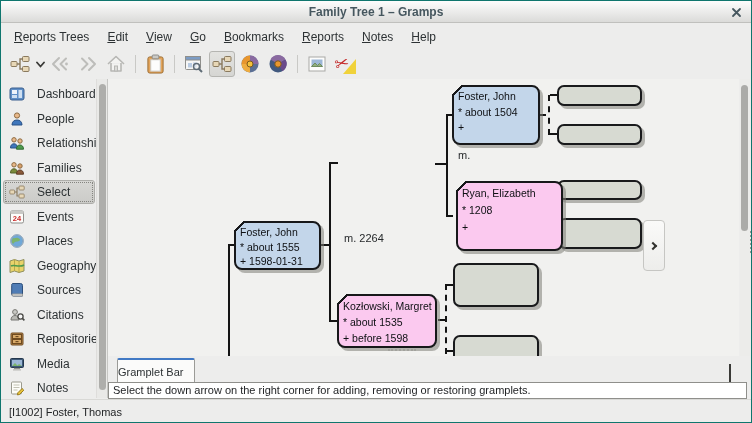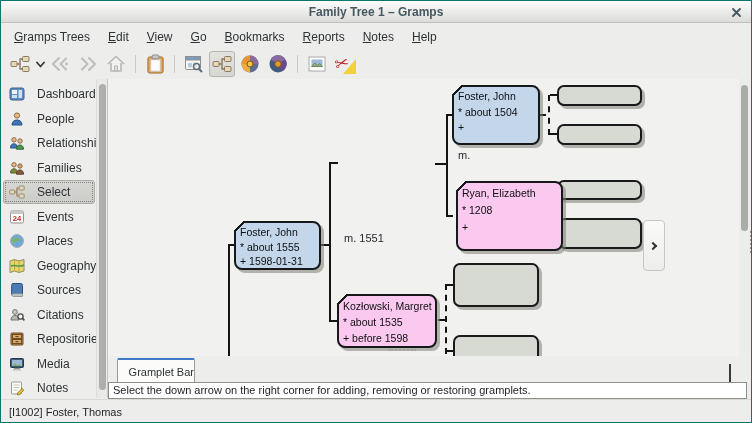--- a/index.html
+++ b/index.html
@@ -76,21 +76,21 @@
     background:#ececea; }
   .canvas-scroll .thumb { position:absolute; left:1px; top:6px; width:7px;
     height:146px; background:#ababa8; border-radius:4px; }
   .edge-dots { position:absolute; left:749px; top:230px; width:0; height:22px;
     border-left:2px dotted #8f8f8b; }
   
   .tabband { position:absolute; left:107px; top:355px; width:645px; height:26px; }
   .gramplet-tab { position:absolute; left:9px; top:2px; width:78px; height:25px;
     background:#fbfbfa; border:1px solid #9b9b97; border-bottom:none;
     border-top:2px solid #4179c4; border-radius:2px 2px 0 0; font-size:11px;
-    display:flex; align-items:center; justify-content:flex-end; color:#2d3234; }
+    display:flex; align-items:center; justify-content:flex-start; color:#2d3234; }
   .gramplet-chevron { position:absolute; right:14px; top:8px; width:10px; height:10px; }
   .chev-down { width:7px; height:7px; border-bottom:2px solid #3a3a37;
     border-right:2px solid #3a3a37; transform:rotate(45deg); }
   .msgrow { position:absolute; left:107px; top:381px; width:639px; height:17px;
     background:#ffffff; border:1px solid #8f8f8b; font-size:11px; line-height:15px;
     padding-left:4px; color:#1d1f21; white-space:nowrap; overflow:hidden; }
   
   .statusbar { position:absolute; left:0; top:398px; width:752px; height:25px;
     border-top:1px solid #d9d9d6; display:flex; align-items:center;
     padding-left:8px; font-size:11px; color:#232527; }
@@ -103,21 +103,21 @@
   <div class="titlebar">
     <span class="title">Family Tree 1 – Gramps</span>
     <span class="close-btn">
       <svg width="11" height="11" viewBox="0 0 11 11">
           <path d="M2 2l7 7M9 2l-7 7" stroke="#46575f" stroke-width="1.8" stroke-linecap="round"></path>
         </svg>
     </span>
   </div>
 
   <div class="menubar">
-    <span class="menu-item">Gramps Trees</span>
+    <span class="menu-item">Reports Trees</span>
     <span class="menu-item">Edit</span>
     <span class="menu-item">View</span>
     <span class="menu-item">Go</span>
     <span class="menu-item">Bookmarks</span>
     <span class="menu-item">Reports</span>
     <span class="menu-item">Notes</span>
     <span class="menu-item">Help</span>
   </div>
 
   <div class="toolbar">
@@ -384,21 +384,21 @@
       <div>+</div>
     </div>
     <div class="pbox female" style="left:229px;top:215px;width:100px;height:54px;line-height:16px">
       <span class="fold"></span>
       <div>Kozłowski, Margret</div>
       <div>* about 1535</div>
       <div>+ before 1598</div>
     </div>
 
     <div class="mlabel" style="left:350px;top:70px">m.</div>
-    <div class="mlabel" style="left:236px;top:153px">m. 1551</div>
+    <div class="mlabel" style="left:236px;top:153px">m. 2264</div>
 
     <div class="tdots" style="left:280px;top:270px"></div>
 
     <div class="expander">
       <span class="chev-right"></span>
     </div>
   </div>
 
   <div class="canvas-scroll">
     <div class="thumb"></div>

